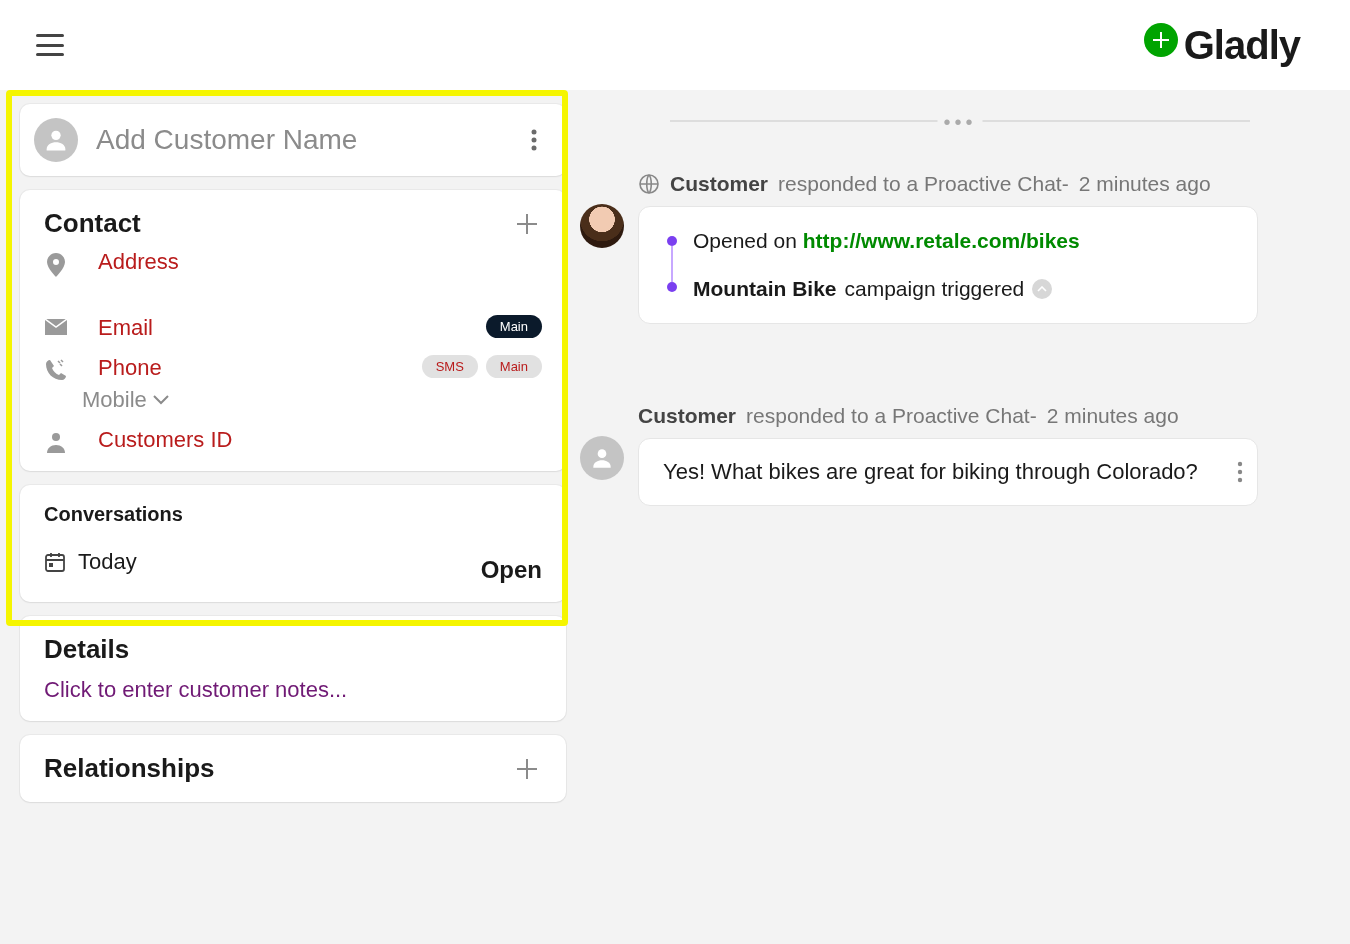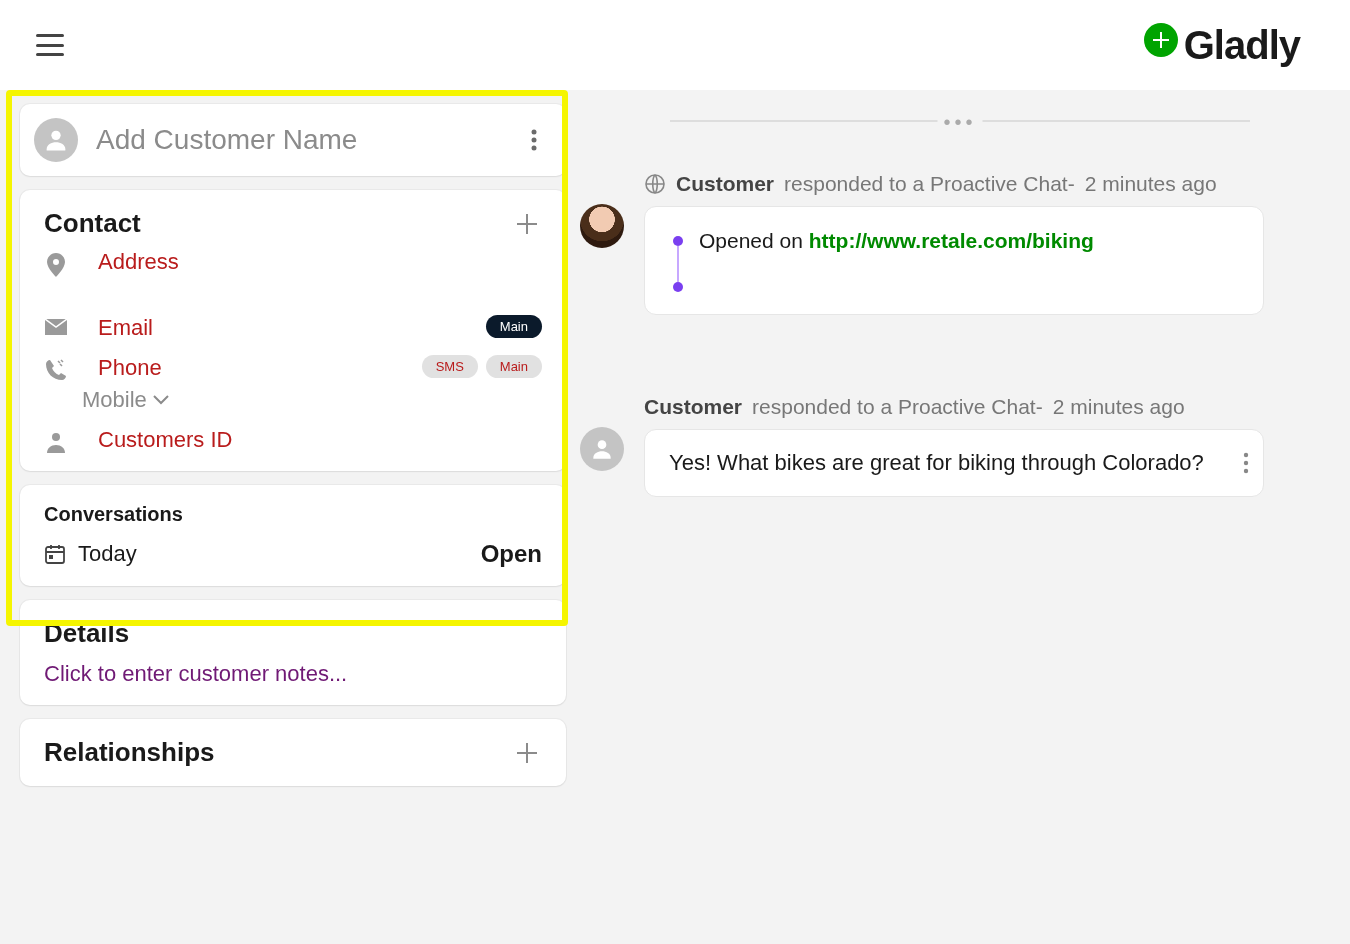--- a/index.html
+++ b/index.html
@@ -25,26 +25,26 @@
   .contact-row { display:flex; align-items:flex-start; gap:14px; }
   .icon-col { width:24px; display:flex; justify-content:center; padding-top:4px; color:#9a9a9a; }
   .field-label { font-size:22px; color:#b91c1c;margin-left:16px; }
   .badges { margin-left:auto; display:flex; gap:8px; }
   .badge { padding:4px 14px; border-radius:16px; font-size:13px; font-weight:500; }
   .badge.dark { background:#0b1a2b; color:#fff; }
   .badge.light { background:#e1e1e1; color:#b91c1c; }
   .sub-label { font-size:22px; color:#8b8b8b; margin-top:6px; display:flex; align-items:center; gap:6px; }
   .conv-head { font-size:20px; font-weight:700; margin-bottom:14px; }
   .conv-row { display:flex; align-items:center; gap:12px; font-size:22px; }
-  .conv-status { margin-left:auto; font-weight:700; font-size:24px; }
+  .conv-status { margin-left:auto; font-weight:700; font-size:24px;margin-top:16px; }
   .details-placeholder { color:#701a75; font-size:22px; margin-top:12px; }
   .right { flex:1; padding: 30px 40px 10px 0; position:relative; }
   .timeline-toggle { width:580px; height:2px; background:#ddd; position:relative; margin-left:90px; margin-bottom:50px; }
   .timeline-dots { position:absolute; left:50%; top:-9px; transform:translateX(-50%); color:#aaa; font-size:20px; letter-spacing:4px; background:#f3f3f3; padding:0 6px; }
-  .event { display:flex; gap:20px; margin-bottom:80px; }
+  .event { display:flex; gap:14px; margin-bottom:80px; }
   .avatar-col { width:44px; display:flex; flex-direction:column; align-items:center; padding-top:32px; }
   .avatar-sm { width:44px; height:44px; border-radius:50%; background:#c4c4c4; display:flex; align-items:center; justify-content:center; overflow:hidden; }
   .avatar-sm.photo { background: radial-gradient(circle at 50% 35%, #f2cbb2 0 35%, #4a2e1a 36% 60%, #2e1a0f 61% 100%); }
   .event-body { flex:1; }
   .event-meta { display:flex; align-items:center; gap:10px; font-size:21px; color:#777; margin-bottom:10px; }
   .event-meta .actor { font-weight:700; color:#444; }
   .globe-icon { color:#888; }
   .event-card { background:#fff; border:1px solid #e6e6e6; border-radius:12px; padding:22px 26px; position:relative; max-width:620px; }
   .event-card.msg { padding:20px 50px 20px 24px; }
   .timeline-line { display:flex; align-items:flex-start; gap:14px; font-size:21px; }
@@ -223,21 +223,30 @@
         <div class="event-card">
           <div class="timeline-line">
             <div class="bullet-col">
               <div class="bullet"></div>
               <div class="vline"></div>
               <div class="bullet"></div>
             </div>
             <div style="flex:1">
               <div style="margin-bottom:24px">
                 <span>Opened on </span>
-                <a class="link-green">http://www.retale.com/biking</a>
+                <a class="link-green">http://www.retale.com/bikes</a>
+              </div>
+              <div class="annot">
+                <b>Mountain Bike</b>
+                <span> campaign triggered</span>
+                <span class="collapse-circle">
+                  <svg width="10" height="6" viewBox="0 0 10 6">
+                      <path d="M1 5l4-4 4 4" stroke="#fff" stroke-width="1.6" fill="none"></path>
+                    </svg>
+                </span>
               </div>
             </div>
           </div>
         </div>
       </div>
     </div>
 
     <div class="event" style="margin-top:60px;">
       <div class="avatar-col">
         <span class="avatar-sm">

